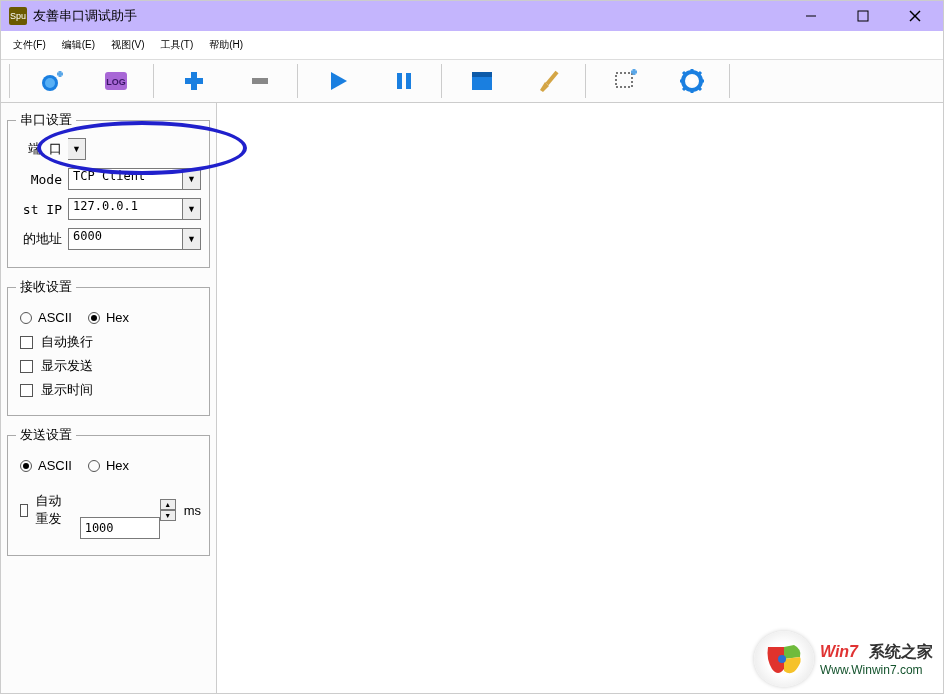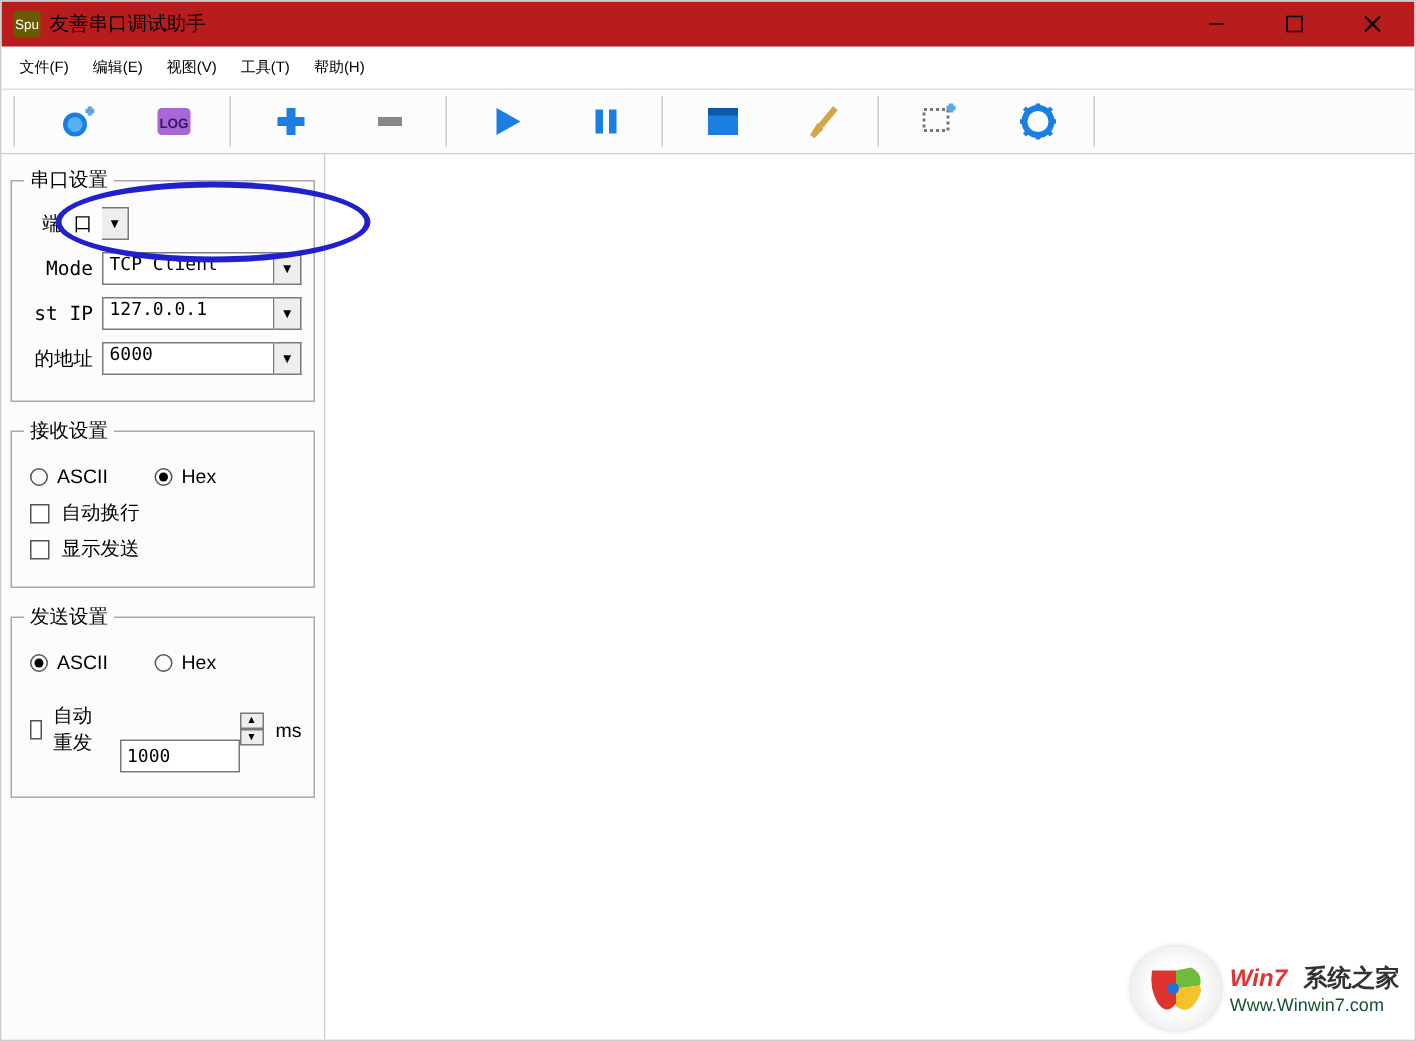--- a/index.html
+++ b/index.html
@@ -1,18 +1,18 @@
 <!DOCTYPE html>
 <html><head>
 <meta charset="utf-8">
 <style>
 * { box-sizing: border-box; margin: 0; padding: 0; font-family: "Microsoft YaHei", "SimSun", sans-serif; }
 body { width: 944px; height: 694px; background: #fff; border: 1px solid #ccc; position: relative; overflow: hidden; font-size: 13px; }
 
-.titlebar { height: 30px; display: flex; align-items: center; padding: 0 8px; background: #b91c1c; }
+.titlebar { height: 30px; display: flex; align-items: center; padding: 0 8px; background: #c4b5fd; }
 .titlebar .icon-box { width: 18px; height: 18px; background: #6b5a00; color: #fff; font-size: 9px; display: flex; align-items: center; justify-content: center; margin-right: 6px; border-radius: 2px;}
 .titlebar .title { flex: 1; font-size: 13px; }
 .win-controls { display: flex; gap: 12px; }
 .win-btn { width: 40px; height: 28px; display: flex; align-items: center; justify-content: center; }
 
 .menubar { height: 28px; display: flex; align-items: center; padding: 0 6px; gap: 4px; font-size: 10px; }
 .menu-item { padding: 2px 6px; }
 
 .toolbar { height: 44px; border-top: 1px solid #ddd; border-bottom: 1px solid #ccc; display: flex; align-items: center; padding: 0 4px; background: #fcfcfc; }
 .tb-sep { width: 4px; height: 34px; border-left: 1px solid #ccc; margin: 0 4px; }
@@ -28,21 +28,21 @@
 .field-row { display: flex; align-items: center; margin-bottom: 6px; height: 24px; }
 .field-label { width: 46px; text-align: right; font-size: 13px; font-family: "SimSun", monospace; white-space: nowrap; overflow: hidden;}
 .field-label.cut { direction: ltr; text-align: right;}
 .field-input { flex: 1; height: 22px; border: 1px solid #7a7a7a; font-size: 12px; padding: 0 4px; font-family: Consolas, monospace; background: #fff; }
 .dropdown-wrap { flex:1; position: relative; display:flex; }
 .dropdown-wrap .field-input { flex:1; }
 .dd-btn { width: 18px; height: 22px; border: 1px solid #7a7a7a; border-left: none; background: #eee; display:flex; align-items:center; justify-content:center; font-size:9px;}
 
 .highlighted { background: #0a246a; color: #fff; }
 
-.radio-row { display:flex; align-items:center; gap: 31px; margin:6px 0 8px 4px; font-family:"SimSun",monospace;}
+.radio-row { display:flex; align-items:center; gap: 16px; margin:6px 0 8px 4px; font-family:"SimSun",monospace;}
 .radio-opt { display:flex; align-items:center; gap:6px;}
 .radio-dot { width:12px; height:12px; border:1px solid #555; border-radius:50%; display:flex; align-items:center; justify-content:center;}
 .radio-dot.on::after{content:""; width:6px; height:6px; background:#000; border-radius:50%;}
 
 .chk-row { display:flex; align-items:center; gap:8px; margin:6px 0 6px 4px; font-family:"SimSun",monospace; font-size:13px;}
 .chk { width:13px; height:13px; border:1px solid #555; background:#fff;}
 
 .spin-wrap { display:flex; align-items:center; }
 .spin-input { width:80px; height:22px; border:1px solid #7a7a7a; font-size:12px; padding:0 4px; font-family:Consolas,monospace;margin-top:36px;}
 .spin-btns { display:flex; flex-direction:column; }
@@ -228,20 +228,24 @@
         </div>
       </div>
       <div class="chk-row">
         <div class="chk"></div>
         <span>自动换行</span>
       </div>
       <div class="chk-row">
         <div class="chk"></div>
         <span>显示发送</span>
       </div>
+      <div class="chk-row">
+        <div class="chk"></div>
+        <span>显示时间</span>
+      </div>
     </fieldset>
 
     <fieldset>
       <legend>发送设置</legend>
       <div class="radio-row">
         <div class="radio-opt">
           <div class="radio-dot on"></div>
           <span>ASCII</span>
         </div>
         <div class="radio-opt">

